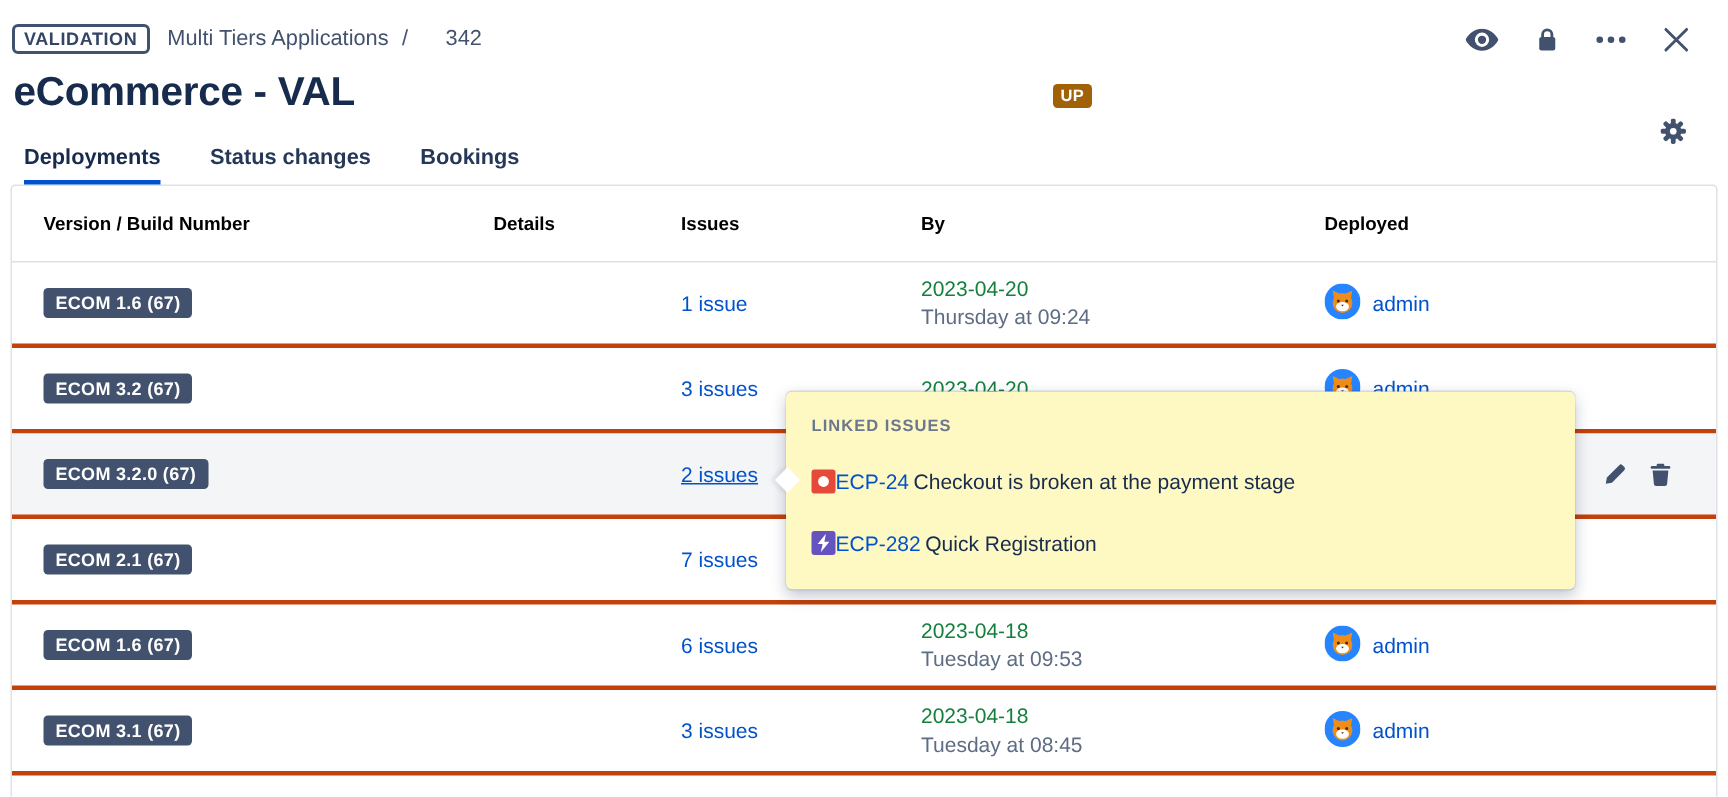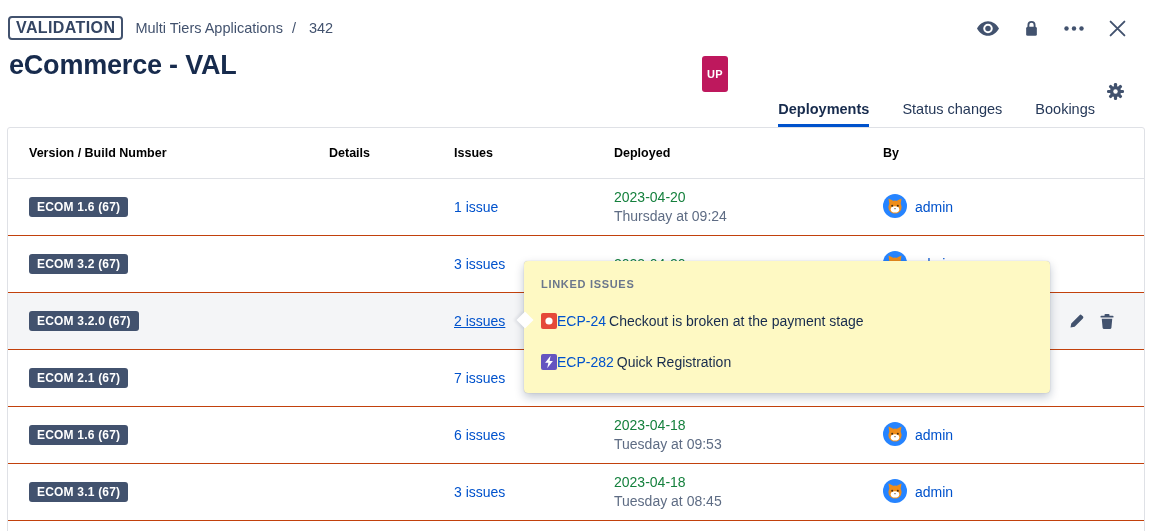--- a/index.html
+++ b/index.html
@@ -5,58 +5,58 @@
   * { box-sizing: border-box; margin: 0; padding: 0; }
   html,body { width:1152px; height:531px; }
   body {
     font-family: "Liberation Sans", sans-serif;
     background:#fff; color:#172B4D; position:relative; overflow:hidden;
   }
   
   .topbar { display:flex; align-items:center; padding:16px 26px 0 8px; }
   .val-badge {
     border:2px solid #42526E; color:#344563; border-radius:4px;
-    font-size:16px; font-weight:bold; letter-spacing:.4px;
+    font-size:12px; font-weight:bold; letter-spacing:.4px;
     padding:1px 6px; display:inline-block;
   }
   .crumb { font-size:14.5px; color:#42526E; margin-left:12px; }
   .crumb-sep { margin:0 9px; color:#42526E; }
   .win-icons { margin-left:auto; display:flex; align-items:center; gap:25px; }
   .win-icons .icon-btn { cursor:pointer; display:flex; align-items:center; }
 
   
   .title-row { padding:10px 0 0 9px; }
   .page-title { font-size:27px; font-weight:bold; color:#172B4D; letter-spacing:-.2px;text-align:right; }
   .up-badge {
     position:absolute; left:702px; top:56px;
-    background:#be185d; color:#fff; font-size:11px; font-weight:bold;
-    padding:12px 5px; border-radius:3px; letter-spacing:.3px;
-  }
-
-  
-  .tabs-row { display:flex; align-items:flex-end; padding:20px 24px 0 16px; position:relative;justify-content:flex-end; }
-  .tab { font-size:14.5px; font-weight:400; color:#253858; padding:0 0 10px 0; margin-right:33px; cursor:pointer; }
+    background:#a16207; color:#fff; font-size:11px; font-weight:bold;
+    padding:2px 5px; border-radius:3px; letter-spacing:.3px;
+  }
+
+  
+  .tabs-row { display:flex; align-items:flex-end; padding:20px 24px 0 16px; position:relative; }
+  .tab { font-size:14.5px; font-weight:700; color:#253858; padding:0 0 10px 0; margin-right:33px; cursor:pointer; }
   .tab.active { font-weight:bold; color:#172B4D; border-bottom:3px solid #0052CC; padding-bottom:7px; }
   .tabs-gear { position:absolute; right:28px; top:2px; cursor:pointer; }
 
   
   .tbl {
     margin:0 7px; border:1px solid #DFE1E6; border-radius:3px;
     height:420px; background:#fff;
   }
   .thead {
     display:grid; grid-template-columns:300px 125px 160px 269px 1fr;
     padding-left:21px; height:51px; align-items:center;
     border-bottom:1px solid #DFE1E6;
     font-size:12.5px; font-weight:bold; color:#000000;
   }
   .trow {
     display:grid; grid-template-columns:300px 125px 160px 269px 1fr;
     padding-left:21px; height:57px; align-items:center;
-    border-bottom:1px solid #c2410c; font-size:14px;
+    border-bottom:3px solid #c2410c; font-size:14px;
   }
   .trow.hovered { background:#F4F5F7; }
   .vbadge {
     background:#42526E; color:#fff; font-size:12px; font-weight:bold;
     padding:3px 8px; border-radius:3px; display:inline-block; letter-spacing:.2px;
   }
   a.blue-link { color:#0052CC; text-decoration:none; cursor:pointer; }
   a.blue-link.underl { text-decoration:underline; }
   .dep .d1 { color:#15803d; line-height:19px; }
   .dep .d2 { color:#5E6C84; line-height:19px; }
@@ -89,21 +89,21 @@
   .pissue a.blue-link { font-size:14px; }
   .psum { margin-left:3px; color:#172B4D; font-size:14px; }
 </style>
 </head>
 <body>
 
 <div class="topbar">
   <span class="val-badge">VALIDATION</span>
   <span class="crumb">Multi Tiers Applications</span>
   <span class="crumb crumb-sep">/</span>
-  <span class="crumb" style="margin-left:4px">342</span>
+  <span class="crumb" style="margin-left:16px">342</span>
 
   <span class="win-icons">
     <span class="icon-btn">
       <svg width="22" height="15" viewBox="0 0 24 16">
           <path d="M12 0C7 0 2.6 3.1 0 8c2.6 4.9 7 8 12 8s9.4-3.1 12-8c-2.6-4.9-7-8-12-8zm0 13.2A5.2 5.2 0 1 1 12 2.8a5.2 5.2 0 0 1 0 10.4z" fill="#42526E"></path>
           <circle cx="12" cy="8" r="3" fill="#42526E"></circle>
         </svg>
     </span>
     <span class="icon-btn">
       <svg width="15" height="17" viewBox="0 0 16 18">
@@ -147,22 +147,22 @@
         <circle cx="8" cy="8" r="2.1" fill="#fff"></circle>
       </svg>
   </span>
 </div>
 
 <div class="tbl">
   <div class="thead">
     <div>Version / Build Number</div>
     <div>Details</div>
     <div>Issues</div>
+    <div>By</div>
     <div>Deployed</div>
-    <div>By</div>
   </div>
 
   <div class="trow">
     <div><span class="vbadge">ECOM 1.6 (67)</span></div>
     <div></div>
     <div><a class="blue-link">1 issue</a></div>
     <div class="dep">
         <div class="d1">2023-04-20</div>
         <div class="d2">Thursday at 09:24</div>
       </div>

